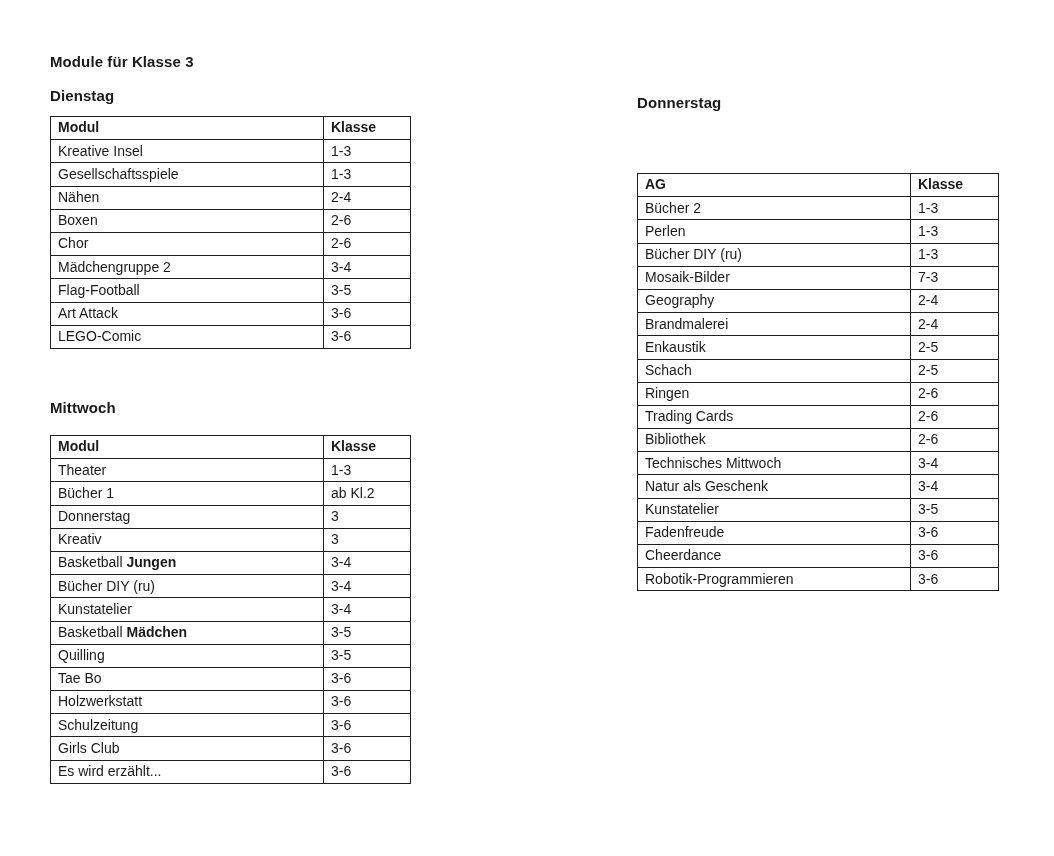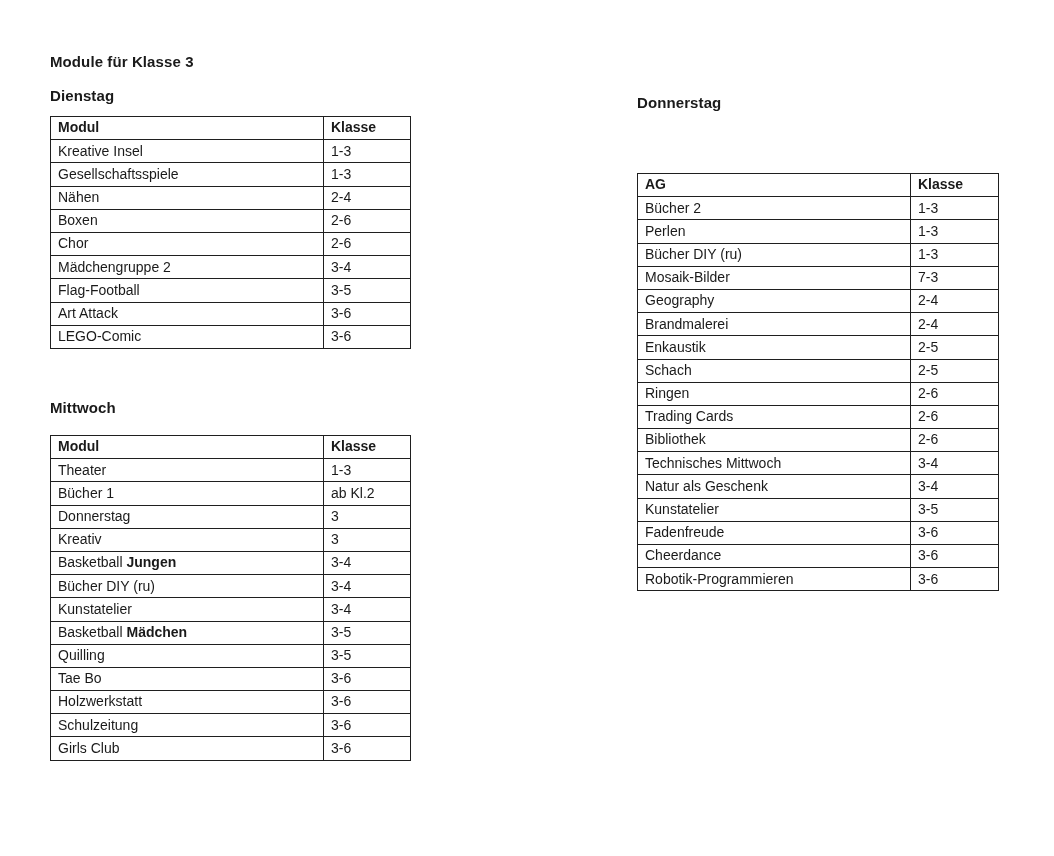--- a/index.html
+++ b/index.html
@@ -186,20 +186,24 @@
           <td>3-6</td>
         </tr>
         <tr>
           <td><span>Schulzeitung</span></td>
           <td>3-6</td>
         </tr>
         <tr>
           <td><span>Girls Club</span></td>
           <td>3-6</td>
         </tr>
+        <tr>
+          <td><span>Es wird erzählt...</span></td>
+          <td>3-6</td>
+        </tr>
       </tbody>
   </table>
 </div>
 
 <div id="h-donnerstag" class="abs day-heading">Donnerstag</div>
 
 <div id="t-donnerstag" class="abs">
   <table class="module-table">
     <colgroup>
         <col style="width:273px">

